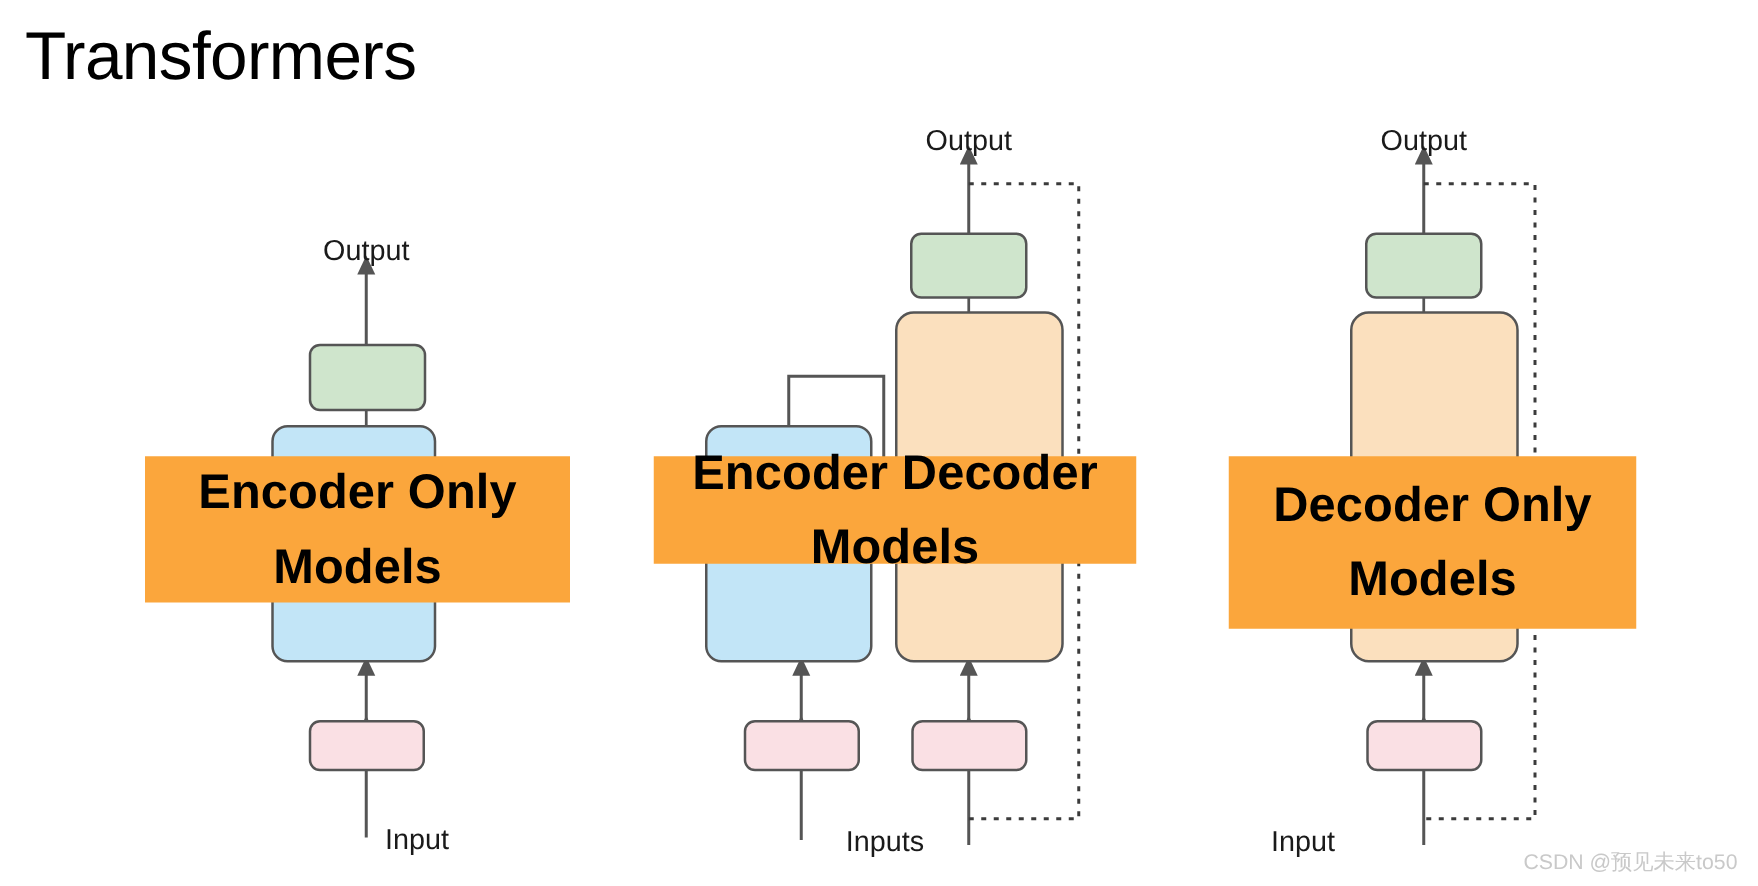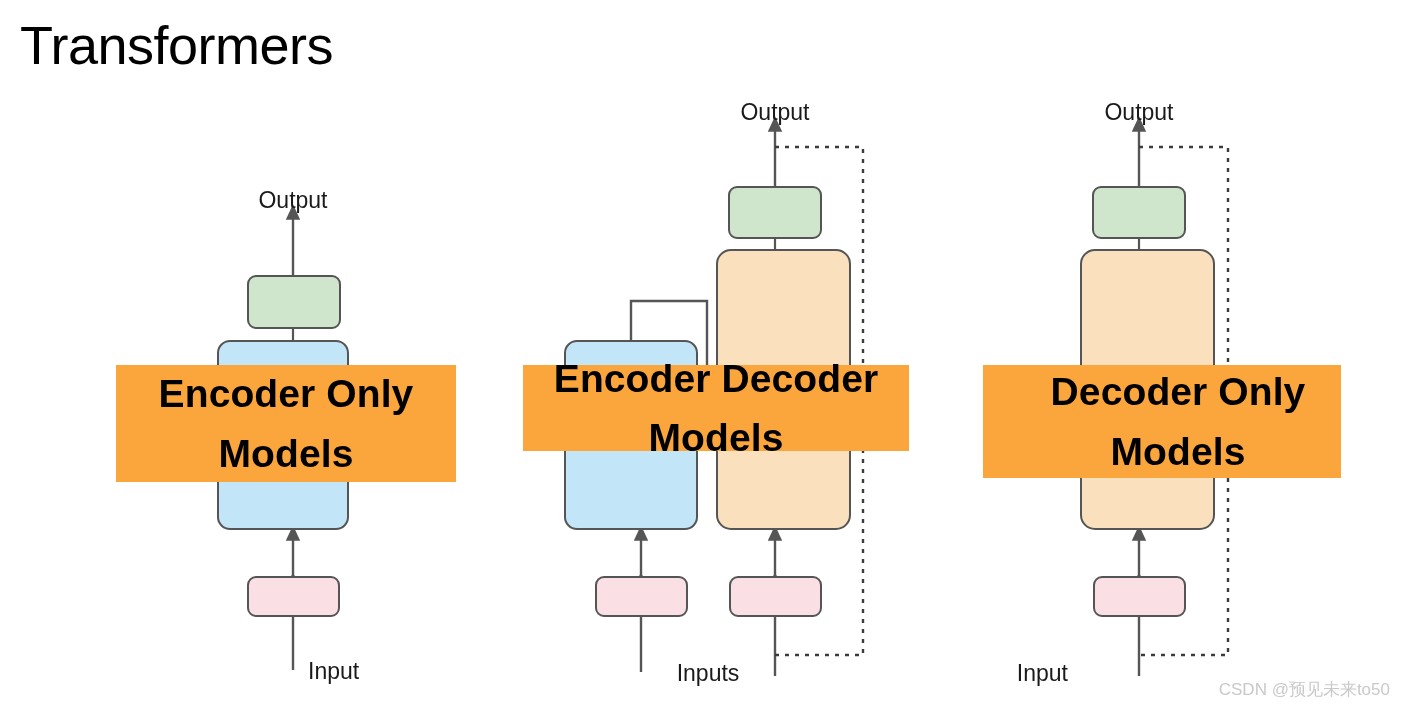--- a/index.html
+++ b/index.html
@@ -63,22 +63,21 @@
   #banner-encoder-decoder {
     left: 523px;
     top: 365px;
     width: 386px;
     height: 86px;
   }
   #banner-decoder-only {
     left: 983px;
     top: 365px;
     width: 326px;
-    height: 113px;
-    padding-left: 32px;
+    height: 138px;
   }
   #watermark {
     position: absolute;
     right: 16px;
     bottom: 8px;
     font-size: 17px;
     color: #c9c9c9;
     white-space: nowrap;
   }
 </style>

